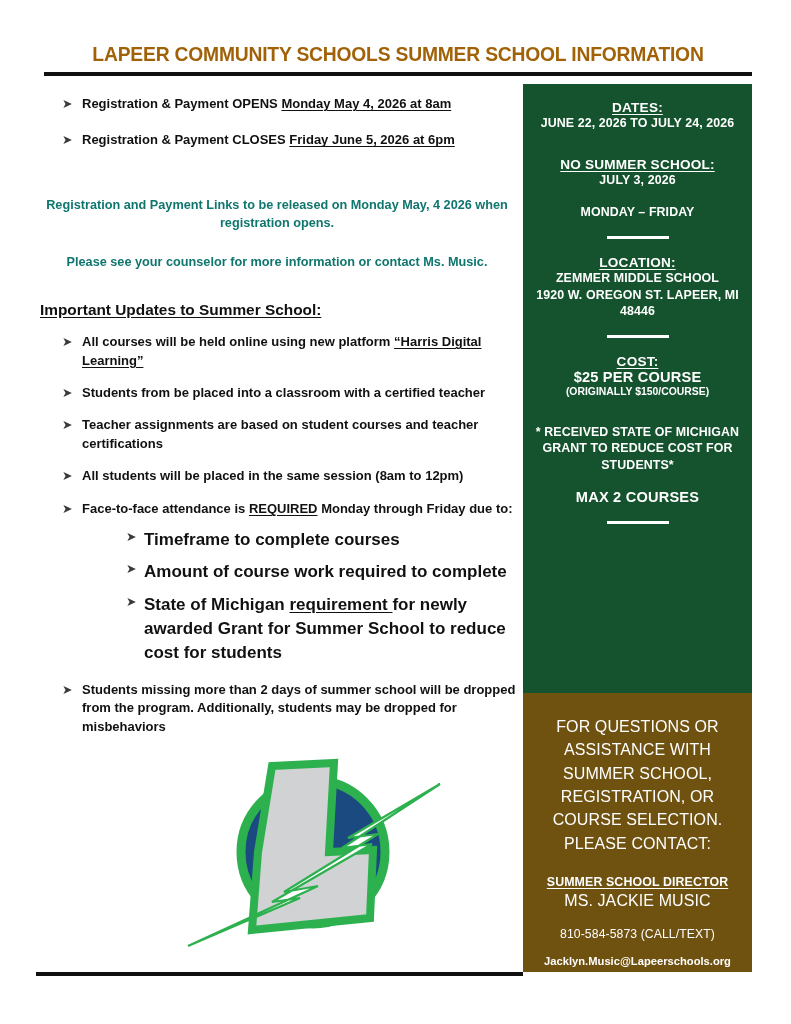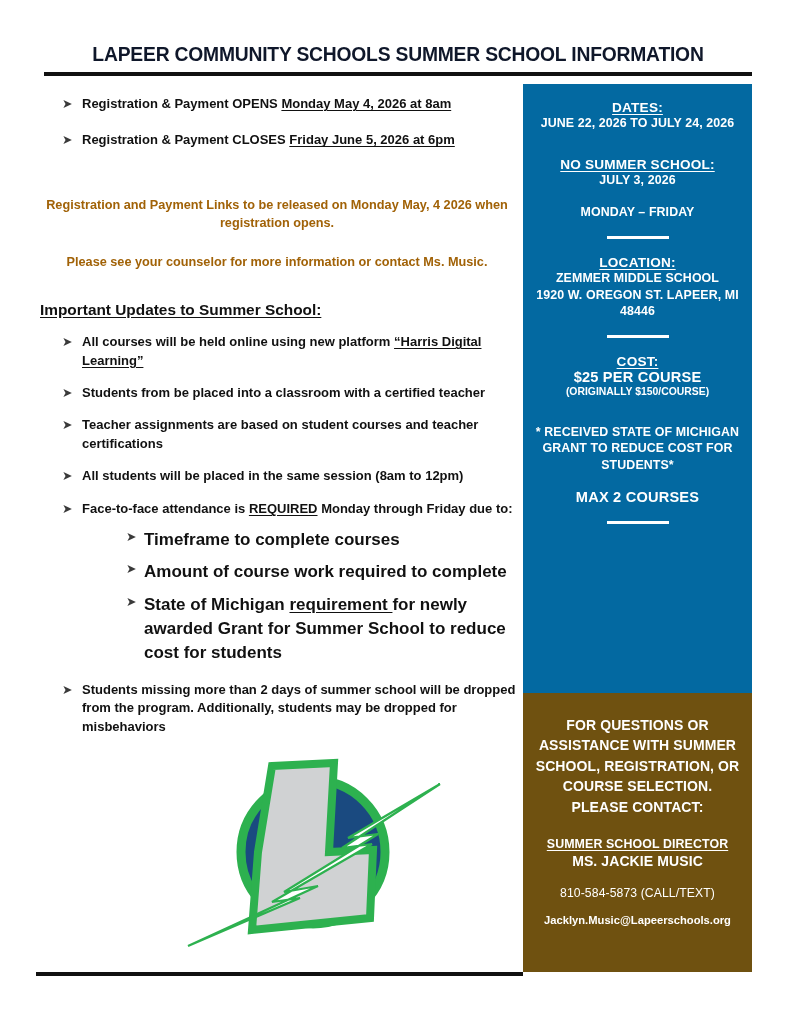--- a/index.html
+++ b/index.html
@@ -14,21 +14,21 @@
 
   
   #page {
     position:absolute; left:0; top:0; width:791px; height:1024px;
     background:#ffffff;
   }
 
   
   #title-block { position:absolute; left:44px; top:44px; width:708px; }
   #doc-title {
-    font-size:19.3px; font-weight:bold; color:#0f172a;
+    font-size:19.3px; font-weight:bold; color:#a16207;
     text-align:center; letter-spacing:-0.2px; white-space:nowrap;
   }
   #title-rule {
     margin-top:6px; height:4px; background:#111111; width:100%;
   }
 
   
   #left-col {
     position:absolute; left:34px; top:95px; width:486px; height:870px;
   }
@@ -47,36 +47,36 @@
     flex:1 1 auto; font-size:13px; font-weight:bold; color:#111111;
     line-height:1.42;
   }
 
   .lvl1 { padding-left:22px; }
   .lvl2 { padding-left:86px; margin-bottom:8px; }
   .lvl2 .marker { width:24px; }
   .lvl2 .btext { font-size:17px; }
 
   .center-note {
-    text-align:center; font-size:12.7px; font-weight:bold; color:#a16207;
+    text-align:center; font-size:12.7px; font-weight:bold; color:#0f766e;
     line-height:1.45; padding:0 4px;
   }
 
   #section-head {
     font-size:15.4px; font-weight:bold; color:#111111;
     text-decoration:underline; text-underline-offset:2px;
     margin:0 0 14px 6px;
   }
 
   u.uline { text-decoration:underline; text-underline-offset:1.5px; }
 
   
   #teal-panel {
     position:absolute; left:523px; top:84px; width:229px; height:619px;
-    background:#0369a1; color:#ffffff;
+    background:#14532d; color:#ffffff;
     padding:16px 12px 10px 12px;
     text-align:center;
   }
   .t-head {
     font-size:13.6px; font-weight:bold; text-decoration:underline;
     text-underline-offset:2px; letter-spacing:0.2px;
   }
   .t-line { font-size:12.4px; font-weight:bold; line-height:1.30; letter-spacing:0.1px; }
   .t-small { font-size:10.4px; font-weight:bold; line-height:1.30; }
   .t-big { font-size:14.6px; font-weight:bold; letter-spacing:0.2px; }
@@ -87,21 +87,21 @@
     margin:16px auto 16px auto;
   }
 
   
   #brown-panel {
     position:absolute; left:523px; top:693px; width:229px; height:279px;
     background:#6f5110; color:#ffffff;
     padding:22px 12px 12px 12px;
     text-align:center;
   }
-  .b-line { font-size:14px; font-weight:bold; line-height:1.46; letter-spacing:0.1px; }
+  .b-line { font-size:16px; font-weight:normal; line-height:1.46; letter-spacing:0.1px; }
   .b-head {
     font-size:12.4px; font-weight:bold; text-decoration:underline;
     text-underline-offset:2px; letter-spacing:0.1px;
   }
   .b-phone { font-size:12.2px; font-weight:normal; letter-spacing:0.1px; }
   .b-email { font-size:11.2px; font-weight:bold; letter-spacing:0px; }
   .b-gap-md { height:20px; }
   .b-gap-sm { height:14px; }
 
   

